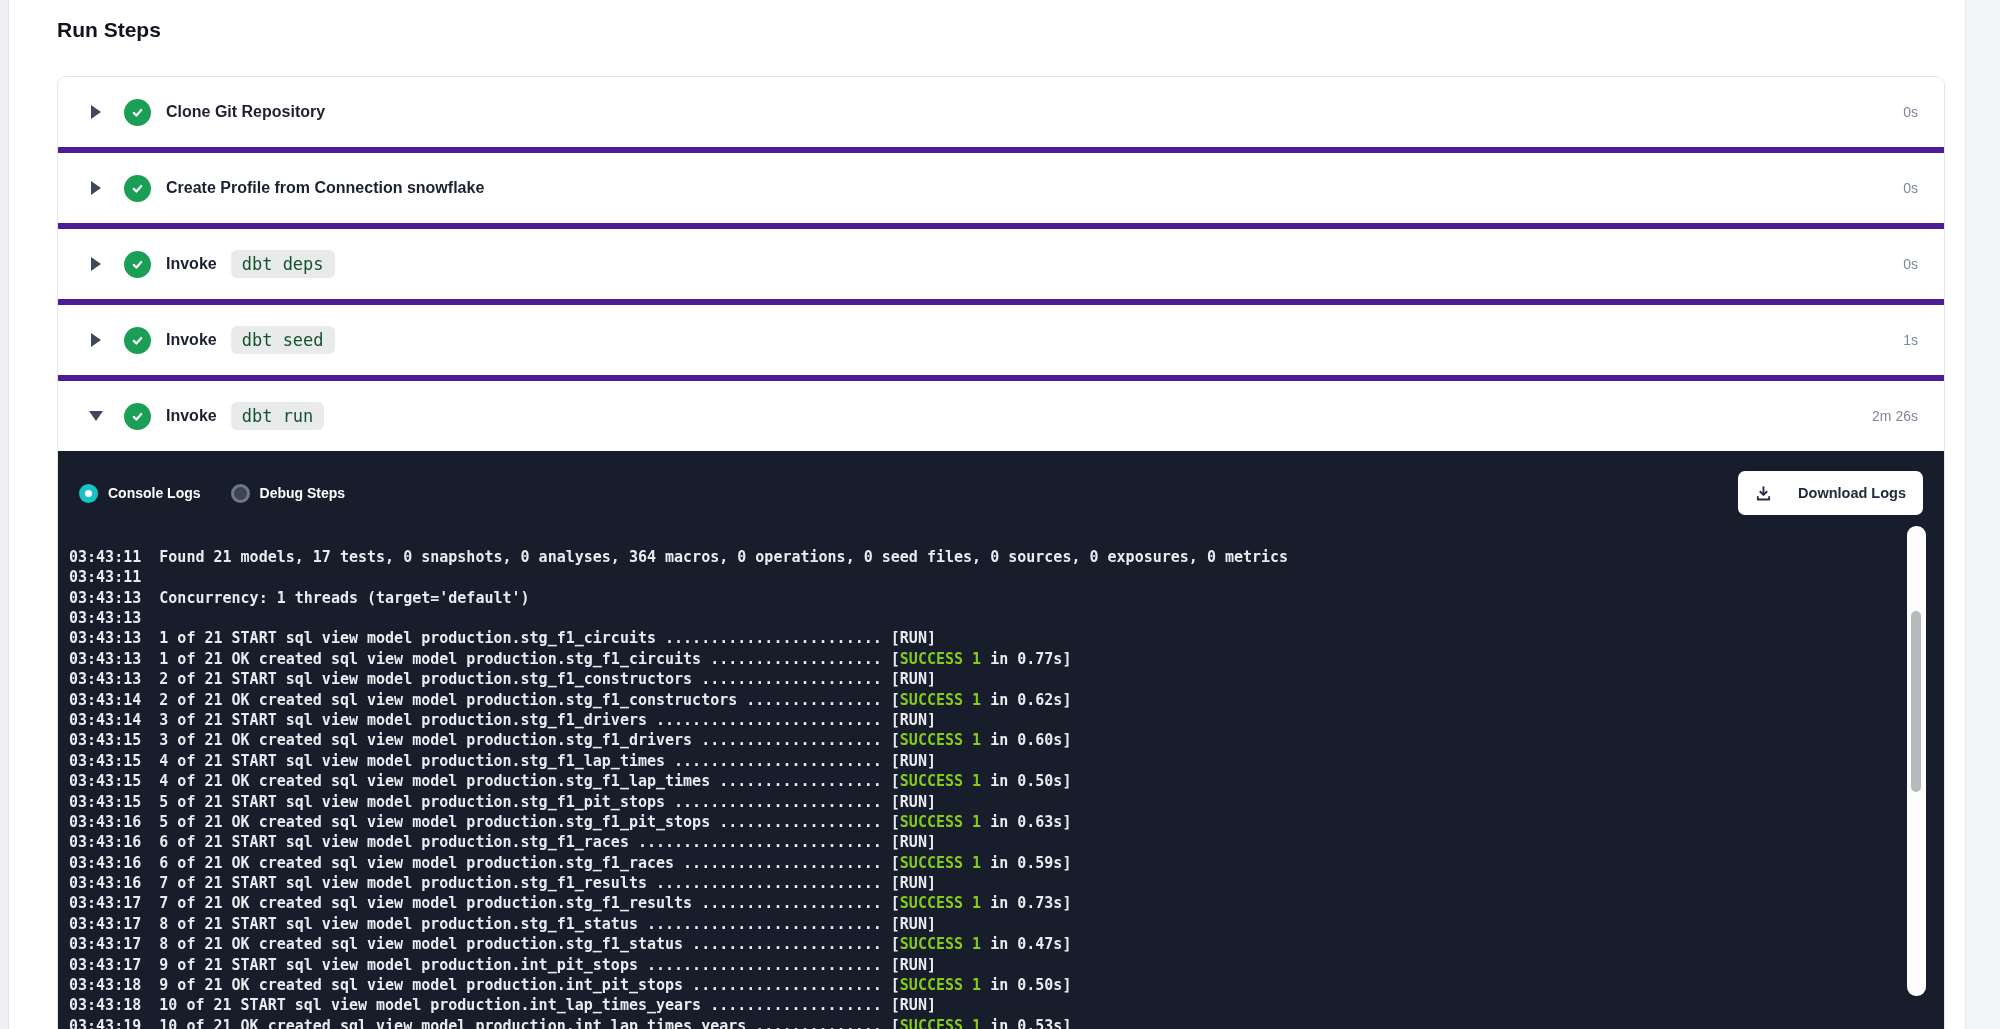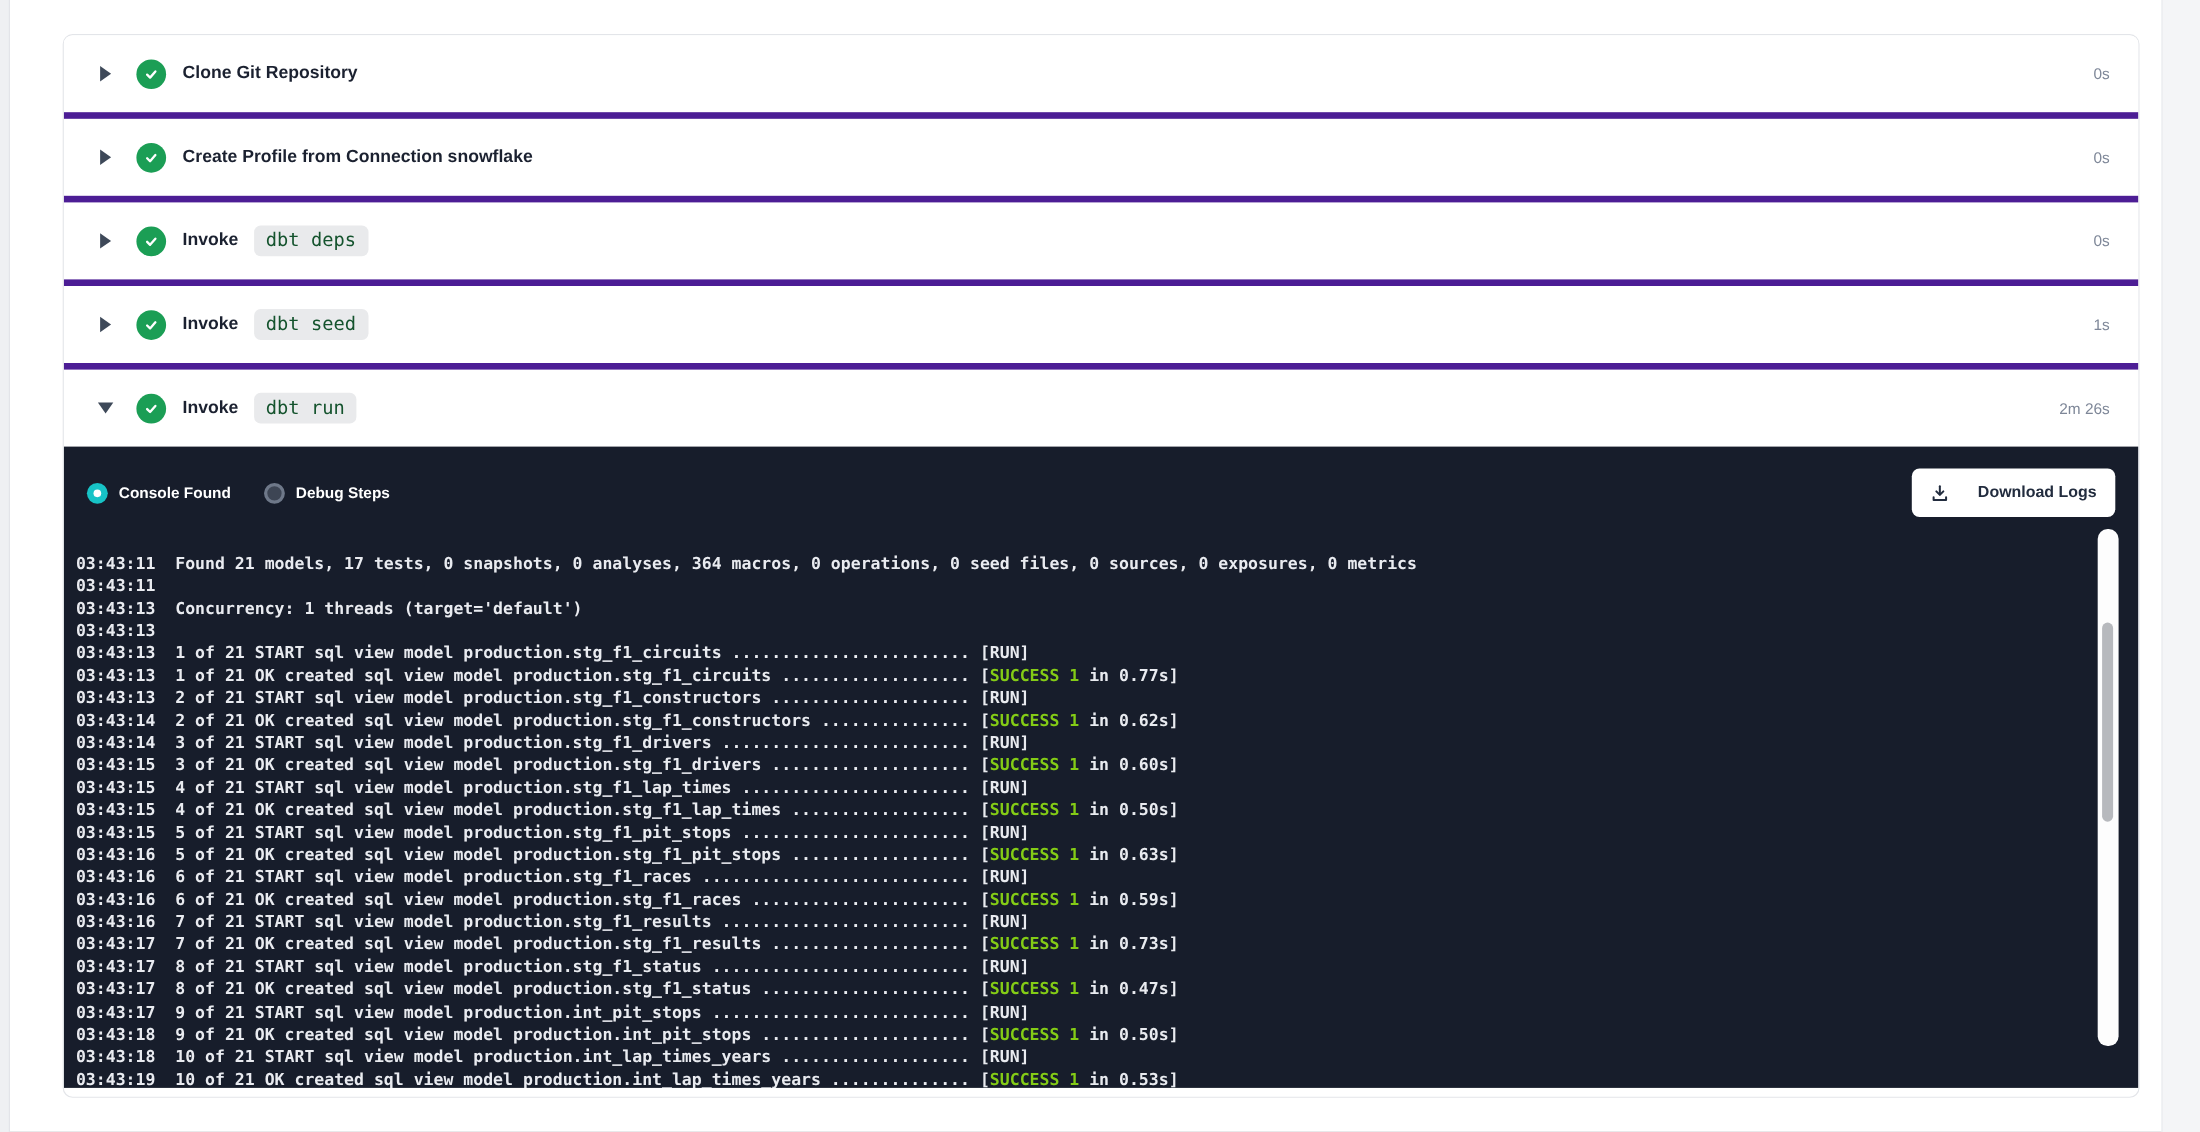--- a/index.html
+++ b/index.html
@@ -58,20 +58,21 @@
   .scroll-track{position:absolute;right:18px;top:75px;width:19px;height:470px;background:#fdfdfd;border-radius:9px;}
   .scroll-thumb{position:absolute;left:4px;top:85px;width:10px;height:181px;background:#b7b9bd;border-radius:5px;}
 </style>
 </head>
 <body>
 
 <div class="gutter-left"></div>
 <div class="gutter-right"></div>
 
 <div class="content">
+  <h1 class="page-title">Run Steps</h1>
 
   <div class="card">
     <div id="steps">
   <div class="step-row">
     <span class="caret"></span>
     <span class="check">
       <svg viewBox="0 0 24 24">
               <path d="M6 12.6l4.3 4.3L18 8"></path>
             </svg>
     </span>
@@ -127,21 +128,21 @@
     <code class="step-badge">dbt run</code>
     <span class="step-duration">2m 26s</span>
   </div>
 </div>
 
     <div class="console">
       <div class="toolbar">
         <div class="radio-group">
           <label class="radio-item">
             <span class="radio selected"></span>
-            <span class="radio-label">Console Found</span>
+            <span class="radio-label">Console Logs</span>
           </label>
           <label class="radio-item">
             <span class="radio unselected"></span>
             <span class="radio-label">Debug Steps</span>
           </label>
         </div>
         <button class="download-btn">
           <svg class="dl-icon" viewBox="0 0 24 24">
             <path d="M12 3v10"></path>
             <path d="M7.5 9.5L12 14l4.5-4.5"></path>

